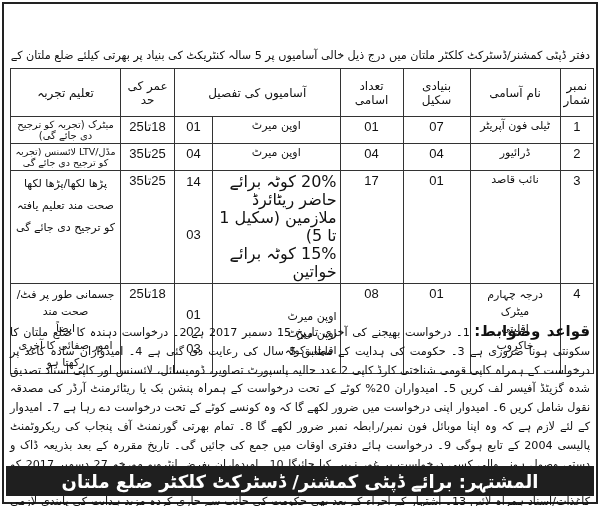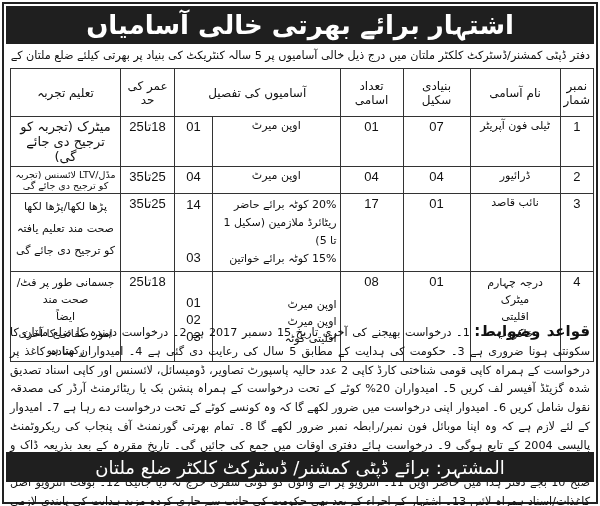--- a/index.html
+++ b/index.html
@@ -38,33 +38,30 @@
   .c-count { width: 38px; }
   .c-age { width: 54px; margin-left: 8px; }
   .c-edu { width: 110px; }
   .stack div { line-height: 17px; }
   .rules {
     position: absolute; left: 6px; right: 6px; top: 318px; height: 150px;
     direction: rtl; text-align: justify; font-size: 11.2px; line-height: 18.8px;
   }
   .rules .head { font-weight: bold; font-size: 15px; }
   .footer {
-    position: absolute; left: 2px; right: 2px; bottom: 20px; height: 30px;
+    position: absolute; left: 2px; right: 2px; bottom: 6px; height: 30px;
     background: #1f1f1f; color: #fff; direction: rtl;
     display: flex; align-items: center; justify-content: center;
-    font-size: 18px; font-weight: normal;
+    font-size: 18px; font-weight: bold;
   }
 </style>
 </head>
 <body>
 
 <div class="page">
-  <div class="banner">
-    <span>اشتہار برائے بھرتی خالی آسامیاں</span>
-  </div>
   <div class="intro">دفتر ڈپٹی کمشنر/ڈسٹرکٹ کلکٹر ملتان میں درج ذیل خالی آسامیوں پر 5 سالہ کنٹریکٹ کی بنیاد پر بھرتی کیلئے ضلع ملتان کے سکونتی امیدواران سے درخواستیں مطلوب ہیں</div>
 
   <table class="jobs">
     <thead>
       <tr>
         <th class="c-sr">نمبر شمار</th>
         <th class="c-name">نام آسامی</th>
         <th class="c-bps">بنیادی سکیل</th>
         <th class="c-qty">تعداد اسامی</th>
         <th class="c-detail" colspan="2">آسامیوں کی تفصیل</th>
@@ -74,38 +71,38 @@
     </thead>
     <tbody>
       <tr style="height:20px">
         <td class="num">1</td>
         <td>ٹیلی فون آپریٹر</td>
         <td class="num">07</td>
         <td class="num">01</td>
         <td>اوپن میرٹ</td>
         <td class="num c-count">01</td>
         <td class="num">18تا25</td>
-        <td style="font-size:13px">میٹرک (تجربہ کو ترجیح دی جائے گی)</td>
+        <td style="font-size:10px">میٹرک (تجربہ کو ترجیح دی جائے گی)</td>
       </tr>
       <tr style="height:20px">
         <td class="num">2</td>
         <td>ڈرائیور</td>
         <td class="num">04</td>
         <td class="num">04</td>
         <td>اوپن میرٹ</td>
         <td class="num c-count">04</td>
         <td class="num">25تا35</td>
         <td style="font-size:9.5px">مڈل/LTV لائسنس (تجربہ کو ترجیح دی جائے گی</td>
       </tr>
       <tr style="height:78px">
         <td class="num">3</td>
         <td>نائب قاصد</td>
         <td class="num">01</td>
         <td class="num">17</td>
-        <td style="text-align:right; font-size:11px; line-height:18px;">
+        <td style="text-align:right; font-size:16px; line-height:18px;">
           <div>20% کوٹہ برائے حاضر ریٹائرڈ ملازمین (سکیل 1 تا 5)</div>
           <div>15% کوٹہ برائے خواتین</div>
         </td>
         <td class="num c-count stack">
           <div>14</div>
           <div style="height:36px"></div>
           <div>03</div>
         </td>
         <td class="num">25تا35</td>
         <td style="line-height:22px">پڑھا لکھا/پڑھا لکھا صحت مند تعلیم یافتہ کو ترجیح دی جائے گی</td>

